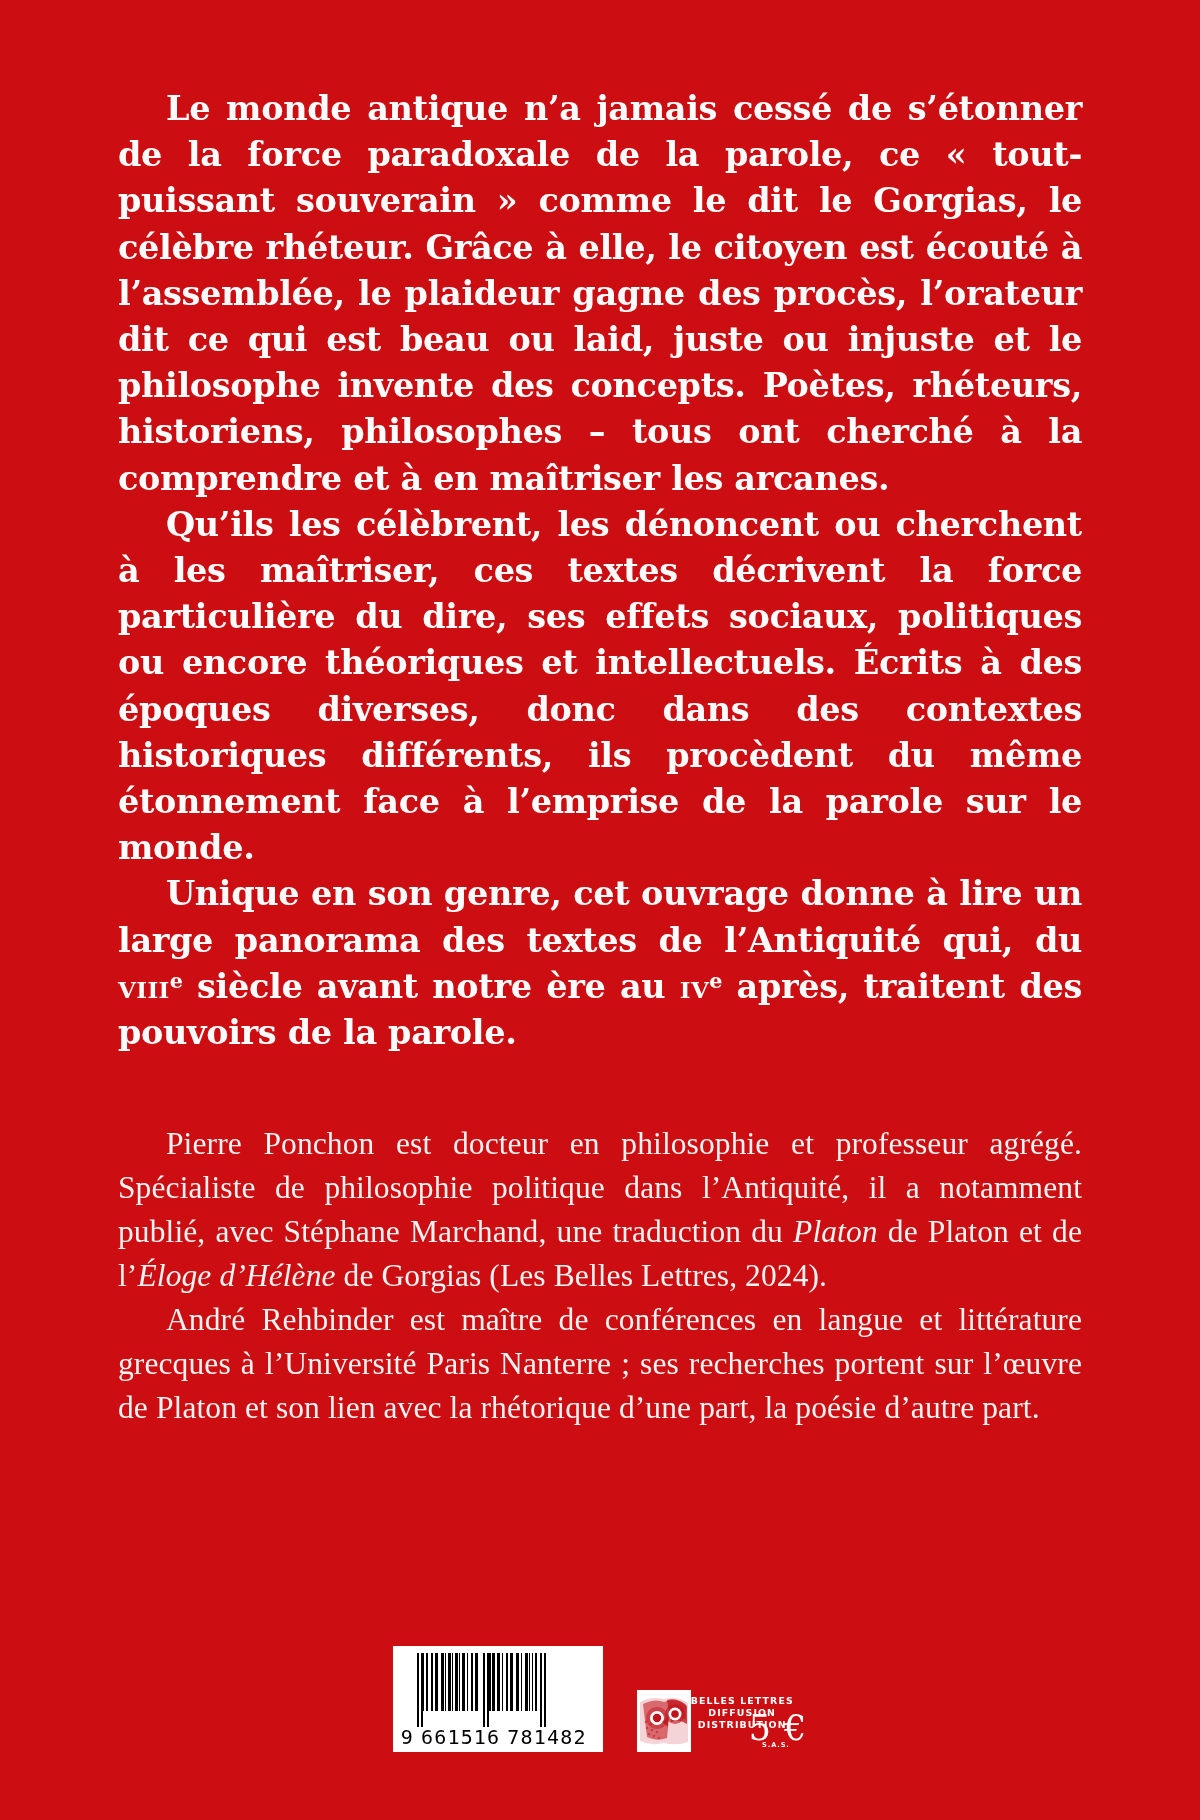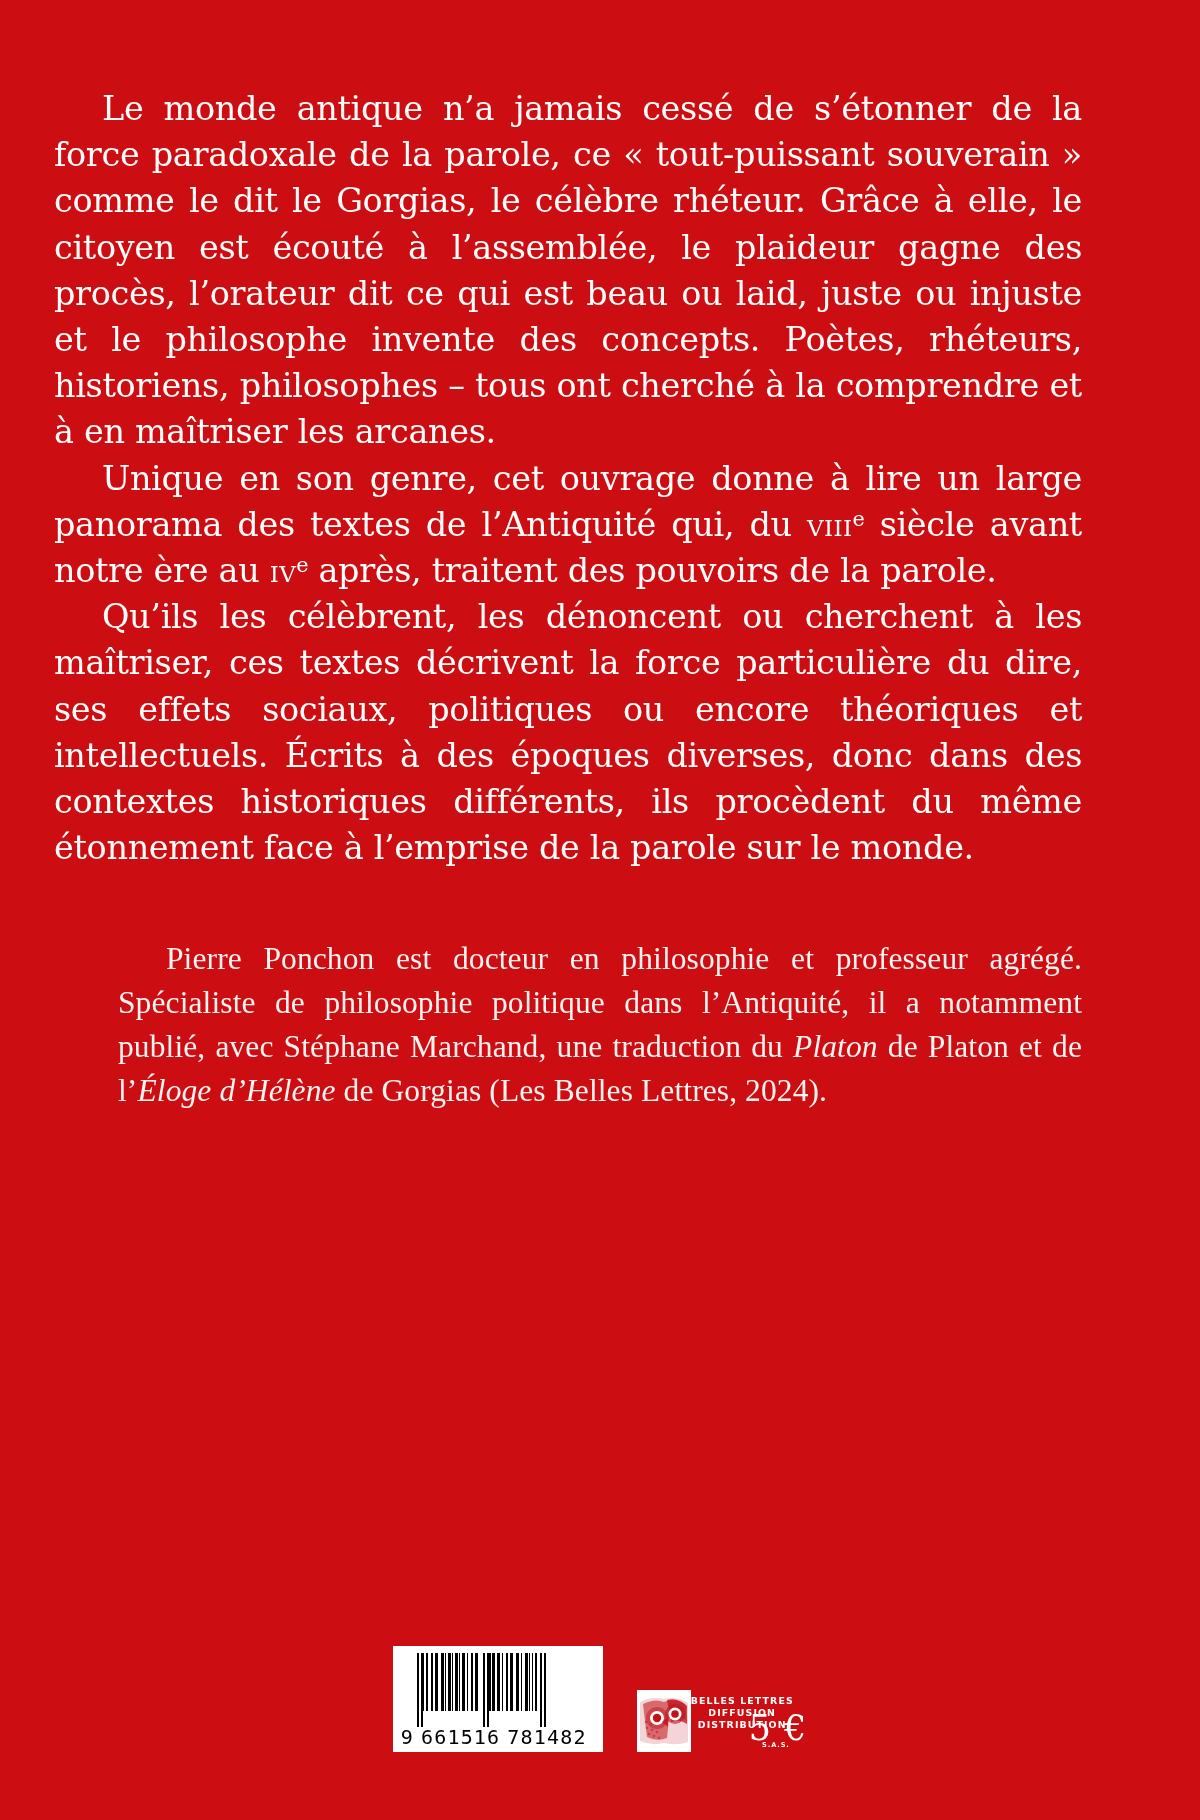--- a/index.html
+++ b/index.html
@@ -18,28 +18,28 @@
 
   .page {
     position: absolute;
     inset: 0;
     display: flex;
     flex-direction: column;
   }
 
   
   .blurb {
-    margin: 86px 118px 0 54px;
+    margin: 86px 118px 0 118px;
     font-family: "DejaVu Serif", "Liberation Serif", serif;
     font-size: 33.5px;
     line-height: 46.2px;
     text-align: justify;
     text-justify: inter-word;
     letter-spacing: -0.35px;
-    font-weight: 400;
+    font-weight: 700;
     color: #fdfdfd;
   }
   .blurb p {
     margin: 0;
     text-indent: 48px;
   }
 
   .sc {
     font-variant: small-caps;
     text-transform: lowercase;
@@ -162,26 +162,27 @@
     margin-left: 12px;
   }
 </style>
 </head>
 <body>
 
 <div class="page">
 
   <div class="blurb">
     <p>Le monde antique n’a jamais cessé de s’étonner de la force paradoxale de la parole, ce « tout-puissant souverain » comme le dit le Gorgias, le célèbre rhéteur. Grâce à elle, le citoyen est écouté à l’assemblée, le plaideur gagne des procès, l’orateur dit ce qui est beau ou laid, juste ou injuste et le philosophe invente des concepts. Poètes, rhéteurs, historiens, philosophes – tous ont cherché à la comprendre et à en maîtriser les arcanes.</p>
+    <p>Qu’ils les célèbrent, les dénoncent ou cherchent à les maîtriser, ces textes décrivent la force particulière du dire, ses effets sociaux, politiques ou encore théoriques et intellectuels. Écrits à des époques diverses, donc dans des contextes historiques différents, ils procèdent du même étonnement face à l’emprise de la parole sur le monde.</p>
     <p>Unique en son genre, cet ouvrage donne à lire un large panorama des textes de l’Antiquité qui, du <span class="sc">VIII</span><sup>e</sup> siècle avant notre ère au <span class="sc">IV</span><sup>e</sup> après, traitent des pouvoirs de la parole.</p>
-    <p>Qu’ils les célèbrent, les dénoncent ou cherchent à les maîtriser, ces textes décrivent la force particulière du dire, ses effets sociaux, politiques ou encore théoriques et intellectuels. Écrits à des époques diverses, donc dans des contextes historiques différents, ils procèdent du même étonnement face à l’emprise de la parole sur le monde.</p>
   </div>
 
   <div class="bios">
     <p>Pierre Ponchon est docteur en philosophie et professeur agrégé. Spécialiste de philosophie politique dans l’Antiquité, il a notamment publié, avec Stéphane Marchand, une traduction du <i>Platon</i> de Platon et de l’<i>Éloge d’Hélène</i> de Gorgias (Les Belles Lettres, 2024).</p>
+    <p>André Rehbinder est maître de conférences en langue et littérature grecques à l’Université Paris Nanterre ; ses recherches portent sur l’œuvre de Platon et son lien avec la rhétorique d’une part, la poésie d’autre part.</p>
   </div>
 
   <div class="footer">
 
     <div class="barcode-box">
       <div class="bars" id="bars">
           <span style="width: 2px; height: 74px; background: rgb(0, 0, 0);"></span>
           <span style="width: 2px; height: 58px; background: transparent;"></span>
           <span style="width: 2px; height: 74px; background: rgb(0, 0, 0);"></span>
           <span style="width: 1px; height: 58px; background: rgb(0, 0, 0);"></span>

